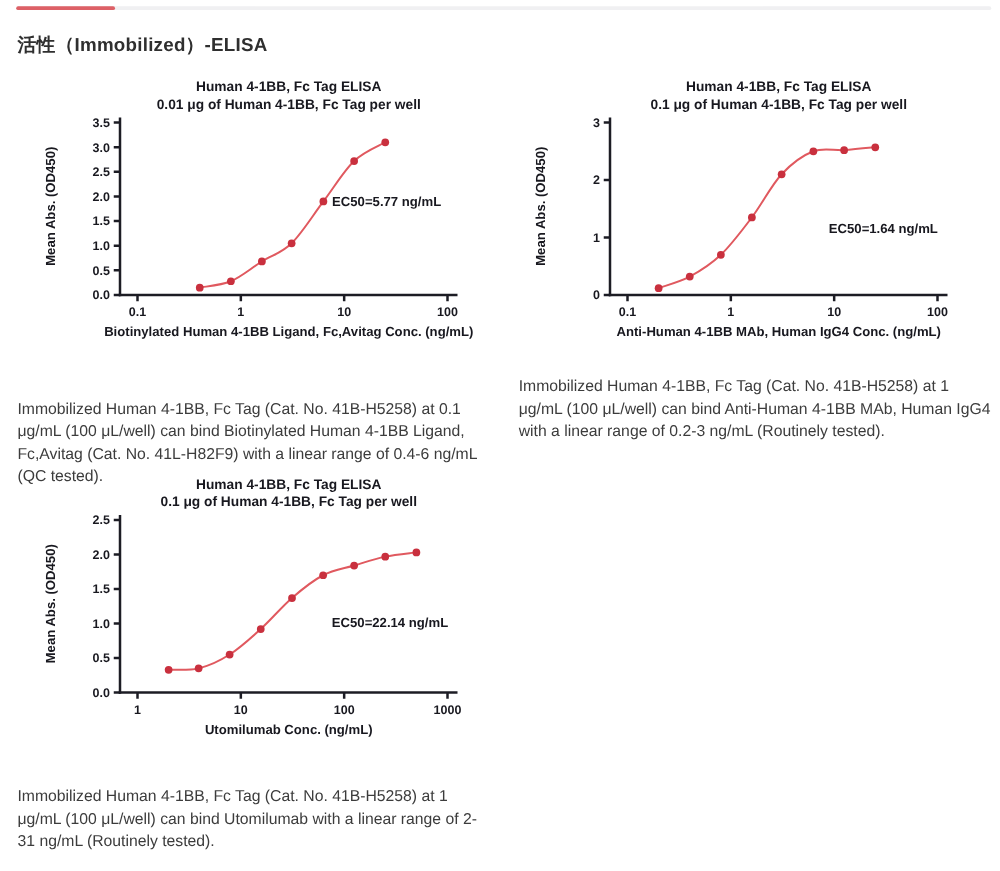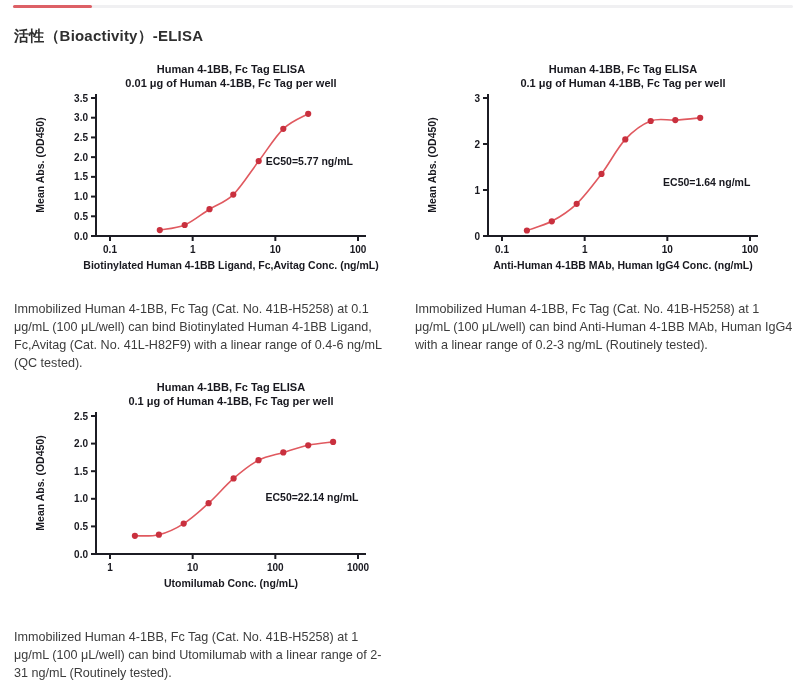--- a/index.html
+++ b/index.html
@@ -13,31 +13,31 @@
     position:absolute;left:14px;top:27px;margin:0;
     font-size:15px;font-weight:700;color:#2f2f2f;letter-spacing:.2px;
   }
   .chart{position:absolute;width:362px;height:220px;}
   #chart0{left:30px;top:60px;}
   #chart1{left:422px;top:60px;}
   #chart2{left:30px;top:378px;}
   .caption{
     position:absolute;margin:0;font-size:12.6px;line-height:1.44;color:#3c3c3c;
   }
-  #cap0{left:14px;top:300px;width:378px;}
+  #cap0{left:14px;top:318px;width:378px;}
   #cap1{left:415px;top:300px;width:380px;}
   #cap2{left:14px;top:628px;width:378px;}
 </style>
 </head>
 <body>
 
 <div class="top-track" style="background: rgb(240, 240, 242);"></div>
 <div class="top-red" style="background: rgb(221, 96, 102);"></div>
 
-<h2 class="page-heading">活性（Bioactivity）-ELISA</h2>
+<h2 class="page-heading">活性（Immobilized）-ELISA</h2>
 
 <svg id="chart0" class="chart" viewBox="0 0 362 220">
     <text x="201" y="13" font-size="11" font-weight="700" fill="#18181f" text-anchor="middle" font-family="Liberation Sans, sans-serif">Human 4-1BB, Fc Tag ELISA</text>
     <text x="201" y="27" font-size="11" font-weight="700" fill="#18181f" text-anchor="middle" font-family="Liberation Sans, sans-serif">0.01 μg of Human 4-1BB, Fc Tag per well</text>
     <line x1="66" y1="34" x2="66" y2="177" stroke="#1c1c24" stroke-width="2"></line>
     <line x1="65" y1="176" x2="336" y2="176" stroke="#1c1c24" stroke-width="2"></line>
     <line x1="61" y1="176" x2="66" y2="176" stroke="#1c1c24" stroke-width="2"></line>
     <text x="58" y="179.5" font-size="10" font-weight="700" fill="#18181f" text-anchor="end" font-family="Liberation Sans, sans-serif">0.0</text>
     <line x1="61" y1="156.28571428571428" x2="66" y2="156.28571428571428" stroke="#1c1c24" stroke-width="2"></line>
     <text x="58" y="159.78571428571428" font-size="10" font-weight="700" fill="#18181f" text-anchor="end" font-family="Liberation Sans, sans-serif">0.5</text>

